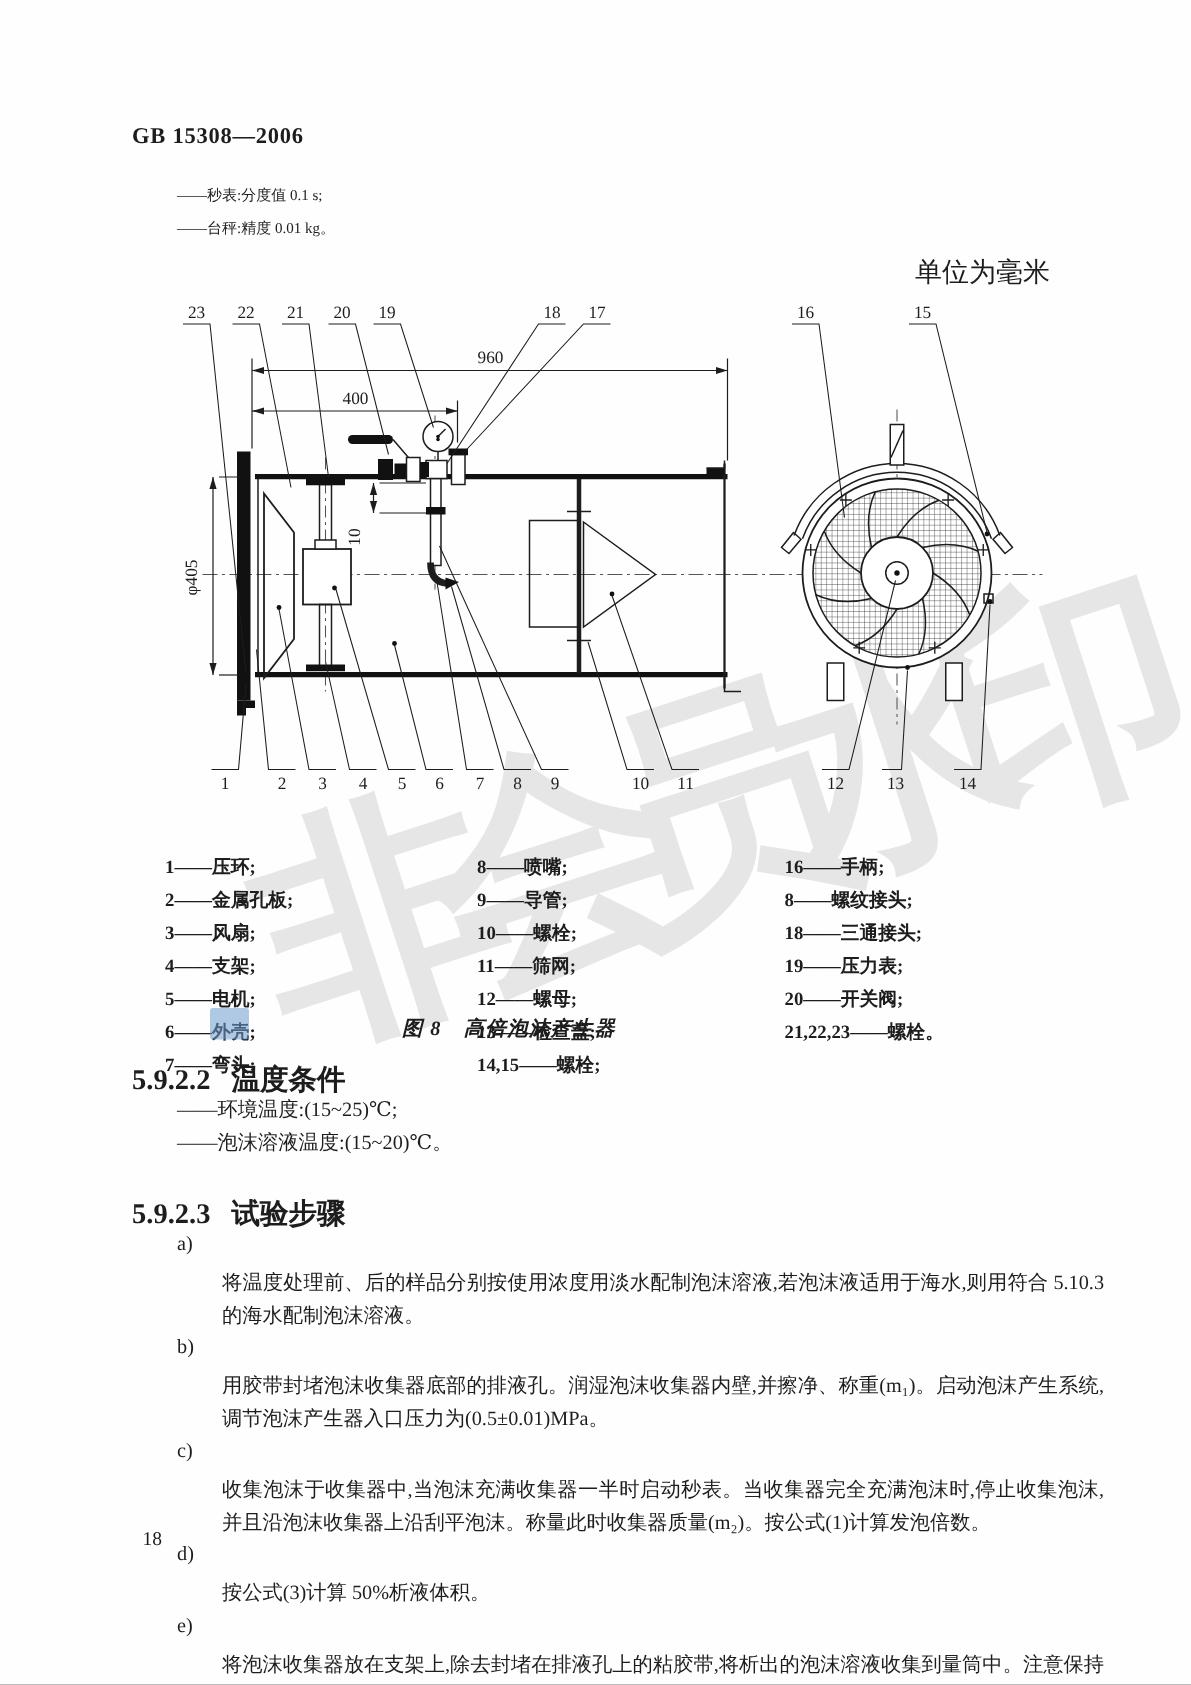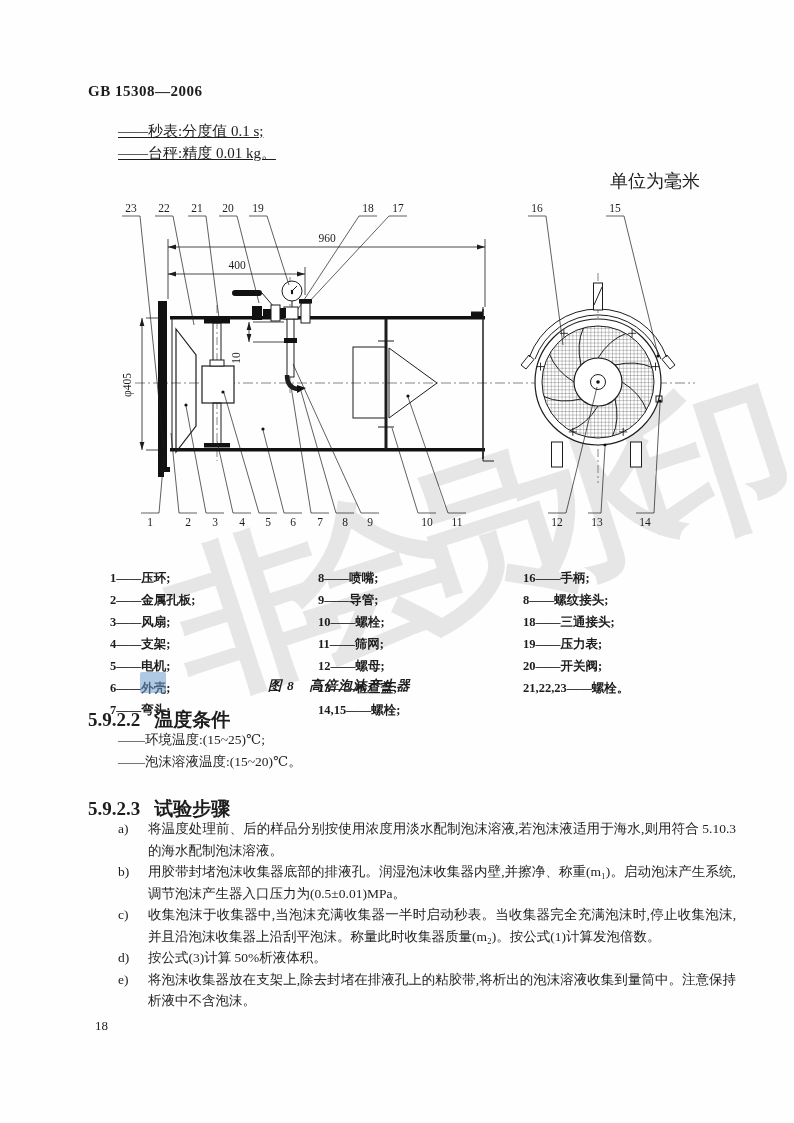--- a/index.html
+++ b/index.html
@@ -4,36 +4,36 @@
 <style>
   html,body{margin:0;padding:0;background:#888;}
   .page{position:relative;width:794px;height:1123px;margin:0 auto;background:#fefefe;
         font-family:"Liberation Serif","DejaVu Serif",serif;color:#1d1d1d;overflow:hidden;}
   .abs{position:absolute;}
   .watermark{left:150px;top:560px;font-size:165px;line-height:165px;letter-spacing:-45px;
              font-weight:700;color:#e6e6e6;transform:rotate(-18deg);transform-origin:0 0;
              white-space:nowrap;z-index:0;user-select:none;}
   .content{position:absolute;inset:0;z-index:1;}
   .doc-number{left:88px;top:83px;font-size:15px;font-weight:700;letter-spacing:.5px;text-align:center;}
-  .intro{left:118px;top:120px;font-size:15px;line-height:22px;text-decoration:underline;}
+  .intro{left:118px;top:120px;font-size:10px;line-height:22px;}
   .unit-note{right:94px;top:169px;font-size:18px;}
   .diagram{left:0;top:195px;}
   .legend{left:0;top:551px;width:794px;font-size:12.5px;line-height:22px;}
   .legend-col{position:absolute;top:16px;white-space:nowrap;font-weight:bold;}
   .legend-col.c1{left:110px;}
   .legend-col.c2{left:318px;}
   .legend-col.c3{left:523px;}
   .figure-caption{left:268px;top:677px;font-size:13.5px;font-weight:700;letter-spacing:1px;font-style:italic;}
   .sec-head{left:88px;font-size:19px;font-weight:700;}
   .sec-head .num{margin-right:14px;}
   .sec-body{left:118px;font-size:13.5px;line-height:22px;}
   .steps{left:118px;width:618px;font-size:13.5px;line-height:21.5px;}
   .step{display:flex;margin:0;}
   .step .marker{width:30px;flex:0 0 30px;}
-  .step .text{flex:1;text-align:justify;}
+  .step .text{flex:1;text-align:justify;margin-top:26px;}
   .page-number{left:95px;top:1018px;font-size:13px;}
   .mini-logo{left:140px;top:672px;width:26px;height:21px;background:rgba(110,155,205,.55);
              border-radius:2px;}
   svg text{font-family:"Liberation Serif","DejaVu Serif",serif;fill:#1d1d1d;}
 </style>
 </head>
 <body>
 
 <div class="page">
 

